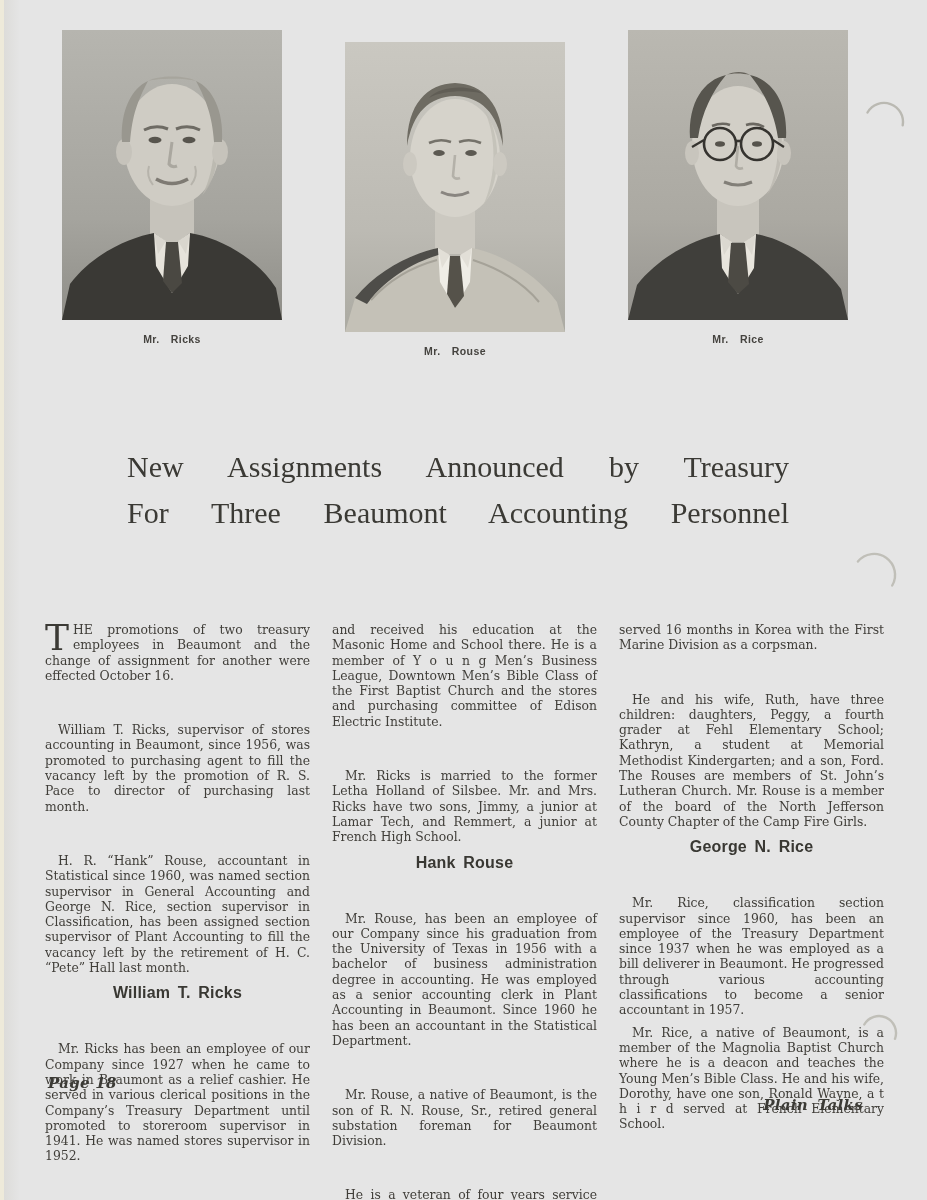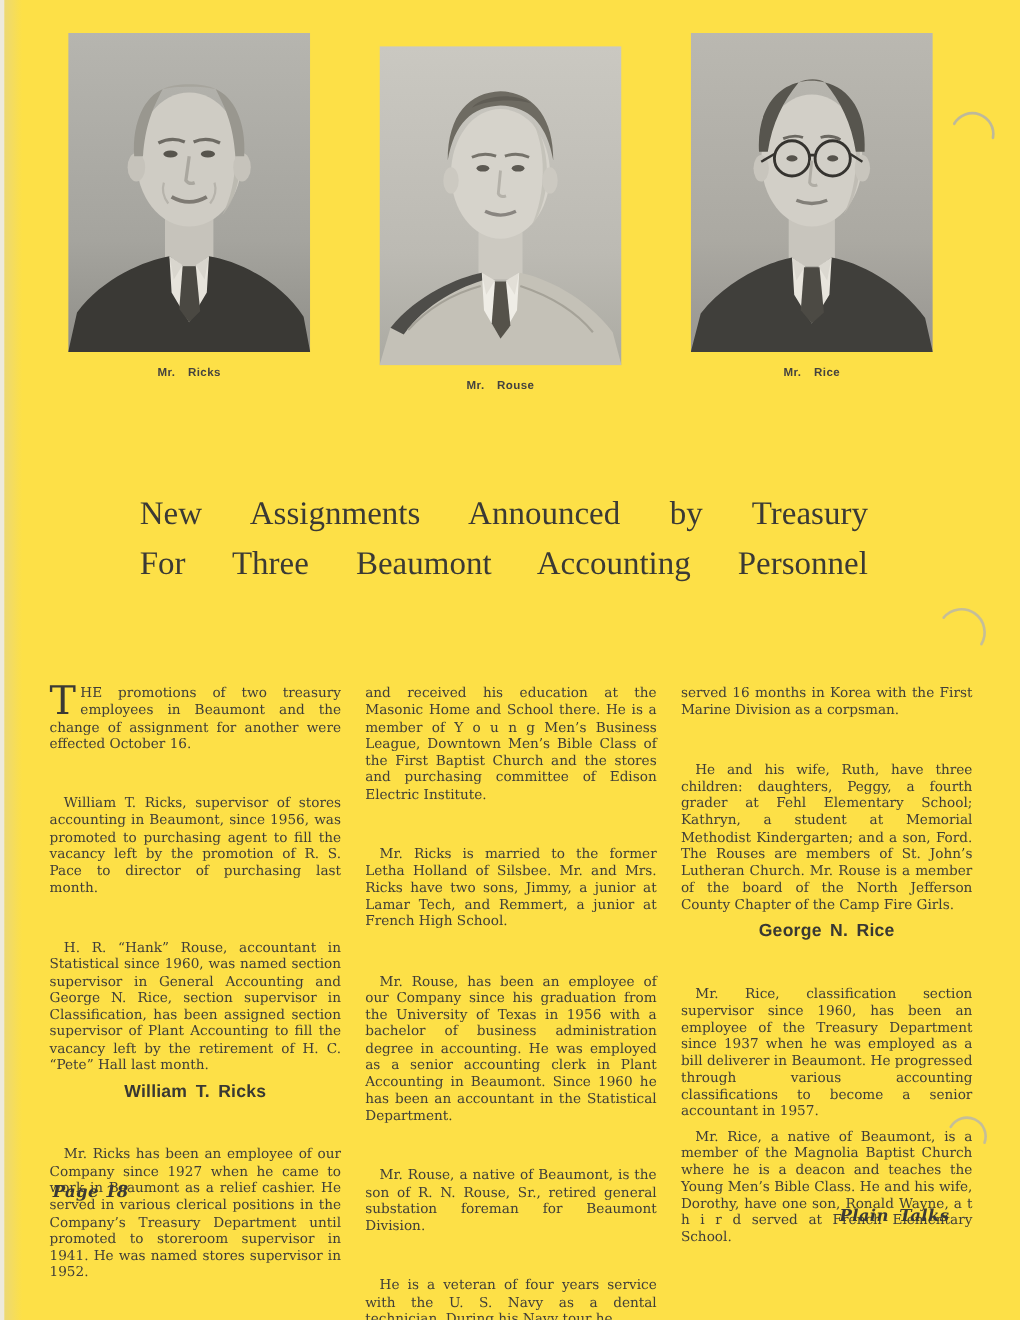--- a/index.html
+++ b/index.html
@@ -1,19 +1,19 @@
 <!DOCTYPE html>
 <html lang="en"><head>
 <meta charset="utf-8">
 <style>
   html,body{margin:0;padding:0;}
   body{width:927px;height:1200px;background:#ffffff;}
   .page{
     position:relative;width:927px;height:1200px;overflow:hidden;
-    background:#fde047;
+    background:#e5e5e5;
     font-family:"DejaVu Serif", serif;color:#3e3c37;
   }
   .edge-strip{position:absolute;left:0;top:0;width:4px;height:100%;background:#eeeada;}
   .left-shade{position:absolute;left:4px;top:0;width:16px;height:100%;
     background:linear-gradient(90deg,rgba(205,203,195,0.35),rgba(205,203,195,0));}
 
   
   .photo-row{position:absolute;left:62px;top:30px;display:flex;gap:51px;}
   .figure{width:220px;display:flex;flex-direction:column;align-items:center;}
   .photo{width:220px;height:290px;display:block;}
@@ -192,20 +192,21 @@
       <p class="indent">William T. Ricks, supervisor of stores accounting in Beaumont, since 1956, was promoted to purchasing agent to fill the vacancy left by the promotion of R. S. Pace to director of purchasing last month.</p>
       <p class="indent">H. R. “Hank” Rouse, accountant in Statistical since 1960, was named section supervisor in General Accounting and George N. Rice, section supervisor in Classification, has been assigned section supervisor of Plant Accounting to fill the vacancy left by the retirement of H. C. “Pete” Hall last month.</p>
       <h3 class="subhead">William T. Ricks</h3>
       <p class="indent">Mr. Ricks has been an employee of our Company since 1927 when he came to work in Beaumont as a relief cashier. He served in various clerical positions in the Company’s Treasury Department until promoted to storeroom supervisor in 1941. He was named stores supervisor in 1952.</p>
       <p class="indent">A native of Throckmorton County, Texas, he was reared in Fort Worth</p>
     </div>
 
     <div class="col">
       <p class="flush">and received his education at the Masonic Home and School there. He is a member of Y o u n g Men’s Business League, Downtown Men’s Bible Class of the First Baptist Church and the stores and purchasing committee of Edison Electric Institute.</p>
       <p class="indent">Mr. Ricks is married to the former Letha Holland of Silsbee. Mr. and Mrs. Ricks have two sons, Jimmy, a junior at Lamar Tech, and Remmert, a junior at French High School.</p>
+      <h3 class="subhead">Hank Rouse</h3>
       <p class="indent">Mr. Rouse, has been an employee of our Company since his graduation from the University of Texas in 1956 with a bachelor of business administration degree in accounting. He was employed as a senior accounting clerk in Plant Accounting in Beaumont. Since 1960 he has been an accountant in the Statistical Department.</p>
       <p class="indent">Mr. Rouse, a native of Beaumont, is the son of R. N. Rouse, Sr., retired general substation foreman for Beaumont Division.</p>
       <p class="indent">He is a veteran of four years service with the U. S. Navy as a dental technician. During his Navy tour he</p>
     </div>
 
     <div class="col">
       <p class="flush">served 16 months in Korea with the First Marine Division as a corpsman.</p>
       <p class="indent">He and his wife, Ruth, have three children: daughters, Peggy, a fourth grader at Fehl Elementary School; Kathryn, a student at Memorial Methodist Kindergarten; and a son, Ford. The Rouses are members of St. John’s Lutheran Church. Mr. Rouse is a member of the board of the North Jefferson County Chapter of the Camp Fire Girls.</p>
       <h3 class="subhead">George N. Rice</h3>
       <p class="indent">Mr. Rice, classification section supervisor since 1960, has been an employee of the Treasury Department since 1937 when he was employed as a bill deliverer in Beaumont. He progressed through various accounting classifications to become a senior accountant in 1957.</p>

